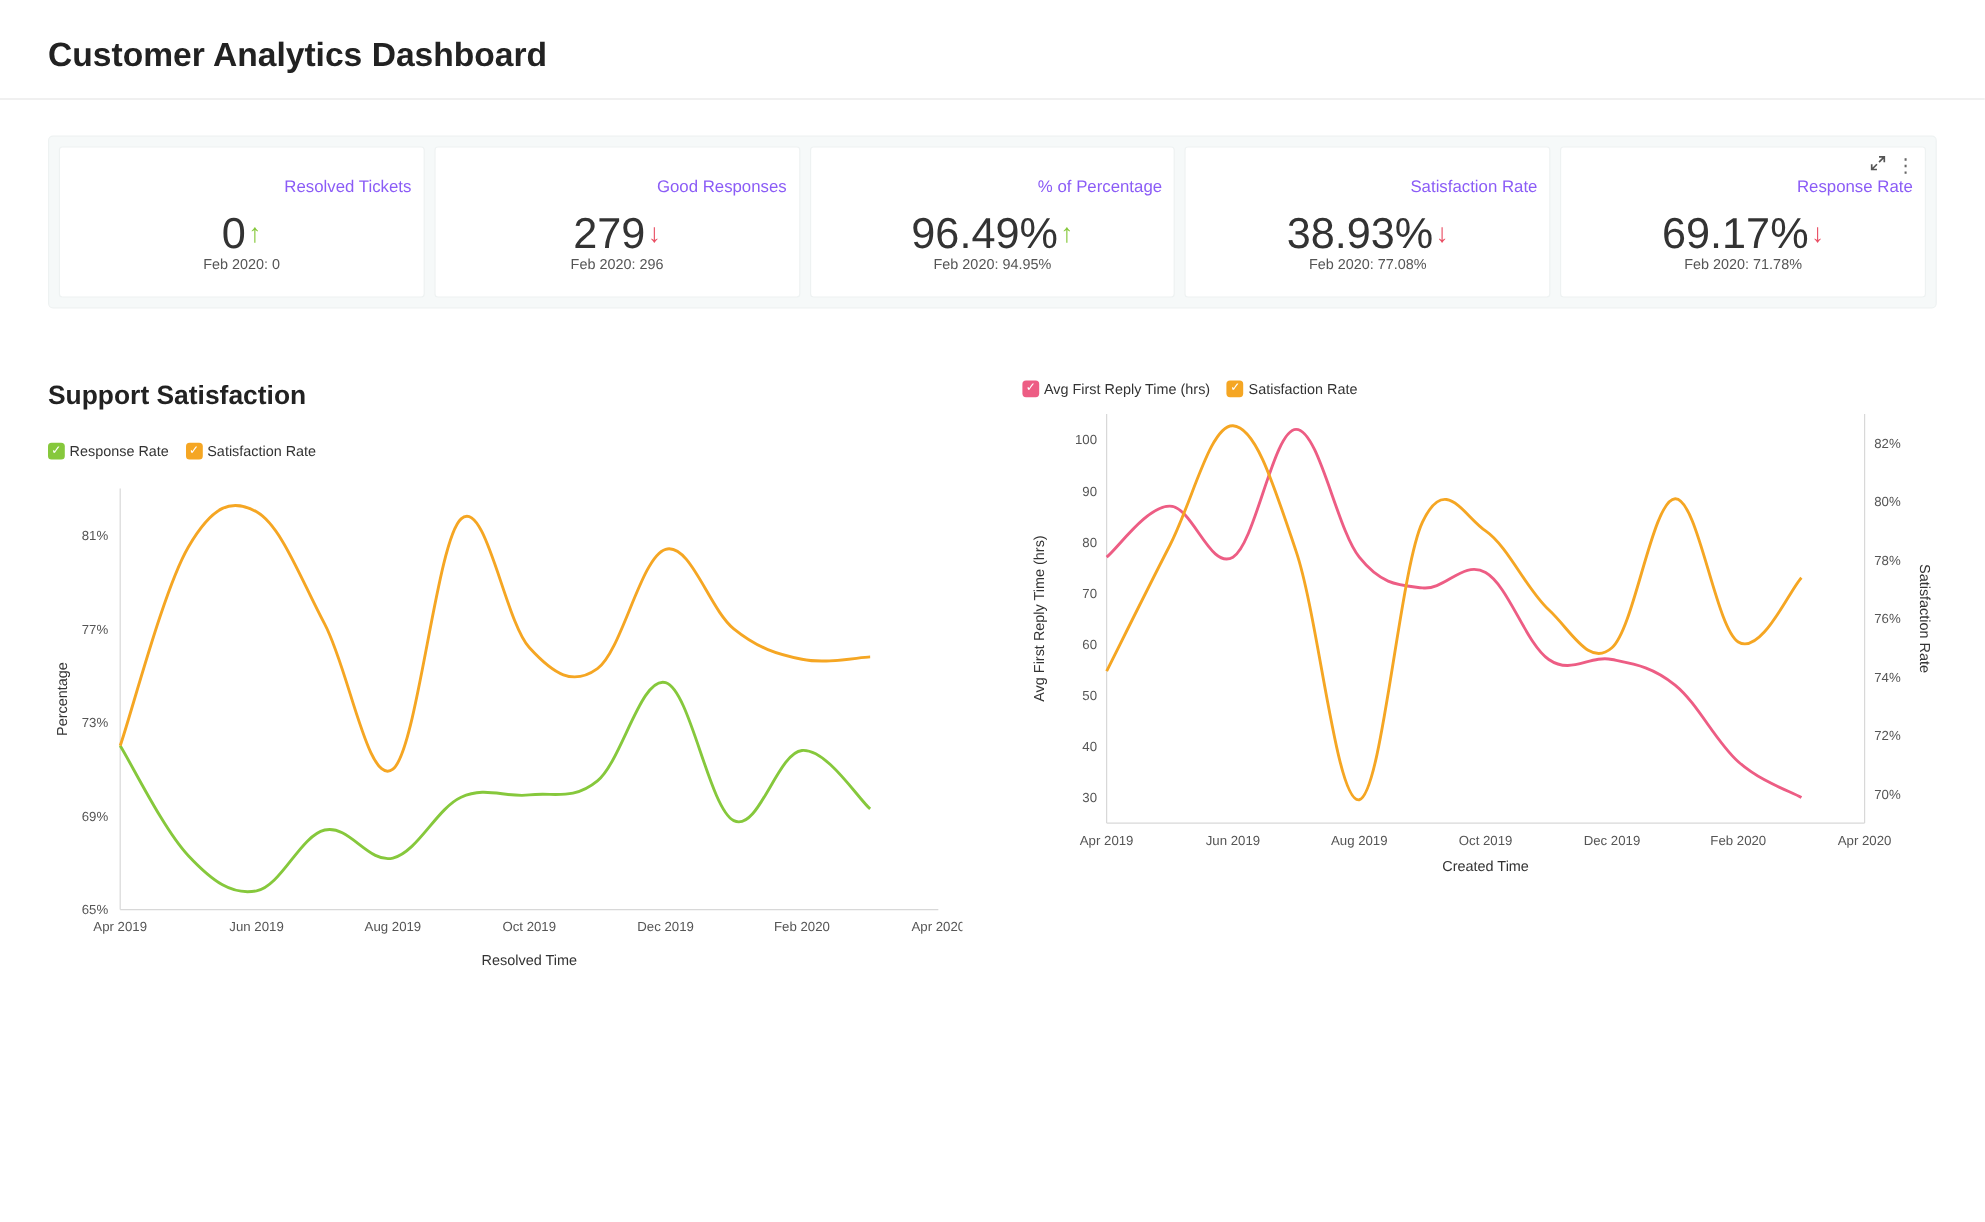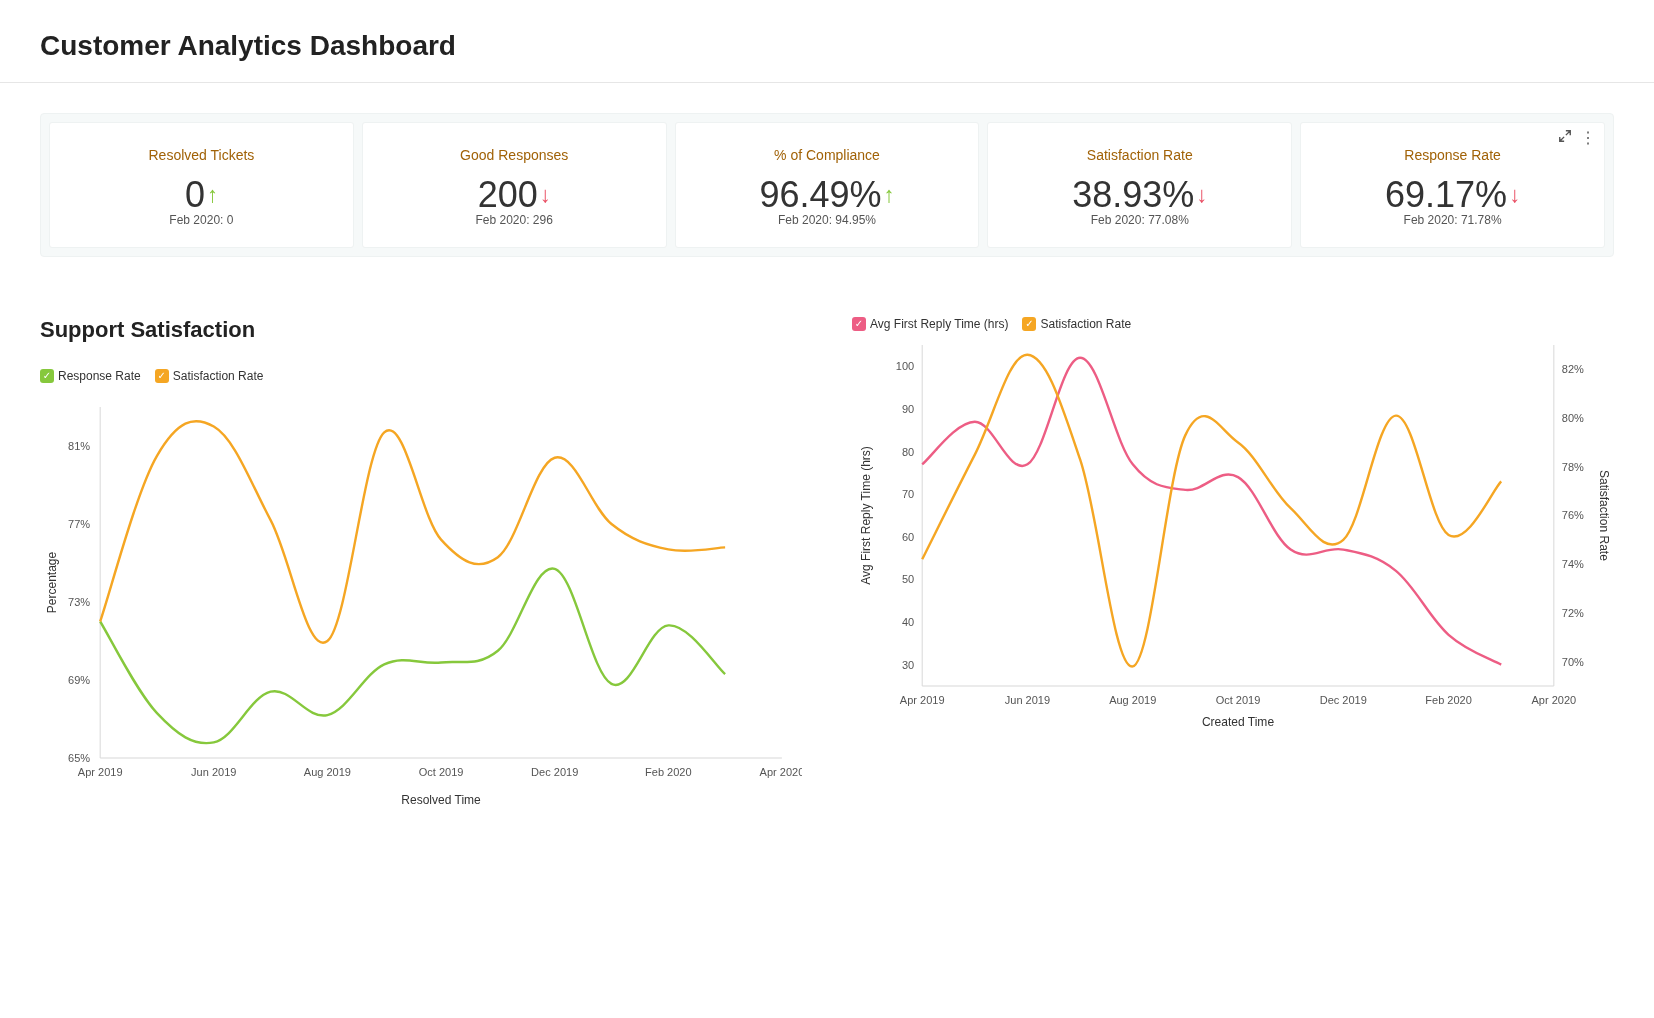--- a/index.html
+++ b/index.html
@@ -28,21 +28,21 @@
   }
   .kpi-card {
     flex: 1;
     background: #fff;
     border: 1px solid #eef2f2;
     border-radius: 3px;
     padding: 24px 10px 20px 10px;
     text-align: center;
     position: relative;
   }
-  .kpi-label { font-size: 14px; color: #a16207; margin-bottom: 14px; }
+  .kpi-label { font-size: 14px; color: #8b5cf6; margin-bottom: 14px; text-align: right; }
   .kpi-value-row {
     display: inline-flex;
     align-items: center;
     justify-content: center;
     gap: 2px;
   }
   .kpi-value { font-size: 36px; font-weight: 400; color: #333; line-height: 1; }
   .arrow { font-size: 22px; line-height: 1; font-weight: 600; }
   .arrow.up { color: #86c83c; }
   .arrow.down { color: #e94f64; }
@@ -98,28 +98,28 @@
       <div class="kpi-value-row">
         <span class="kpi-value">0</span>
         <span class="arrow up">↑</span>
       </div>
       <div class="kpi-sub">Feb 2020: 0</div>
     </div>
 
     <div class="kpi-card">
       <div class="kpi-label">Good Responses</div>
       <div class="kpi-value-row">
-        <span class="kpi-value">200</span>
+        <span class="kpi-value">279</span>
         <span class="arrow down">↓</span>
       </div>
       <div class="kpi-sub">Feb 2020: 296</div>
     </div>
 
     <div class="kpi-card">
-      <div class="kpi-label">% of Compliance</div>
+      <div class="kpi-label">% of Percentage</div>
       <div class="kpi-value-row">
         <span class="kpi-value">96.49%</span>
         <span class="arrow up">↑</span>
       </div>
       <div class="kpi-sub">Feb 2020: 94.95%</div>
     </div>
 
     <div class="kpi-card">
       <div class="kpi-label">Satisfaction Rate</div>
       <div class="kpi-value-row">

